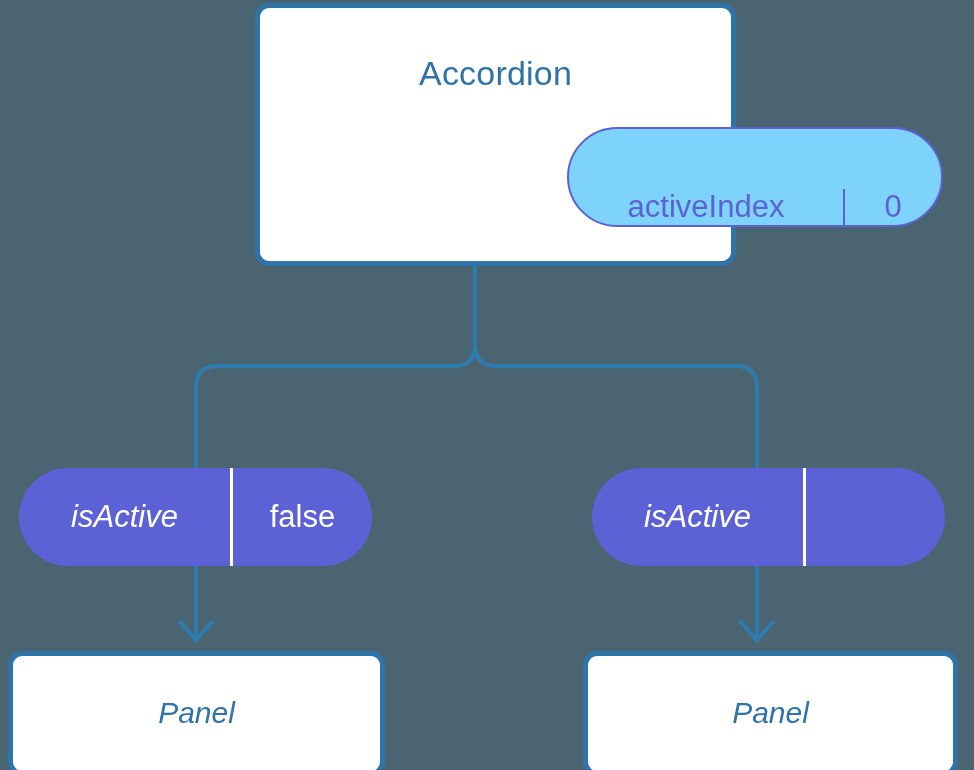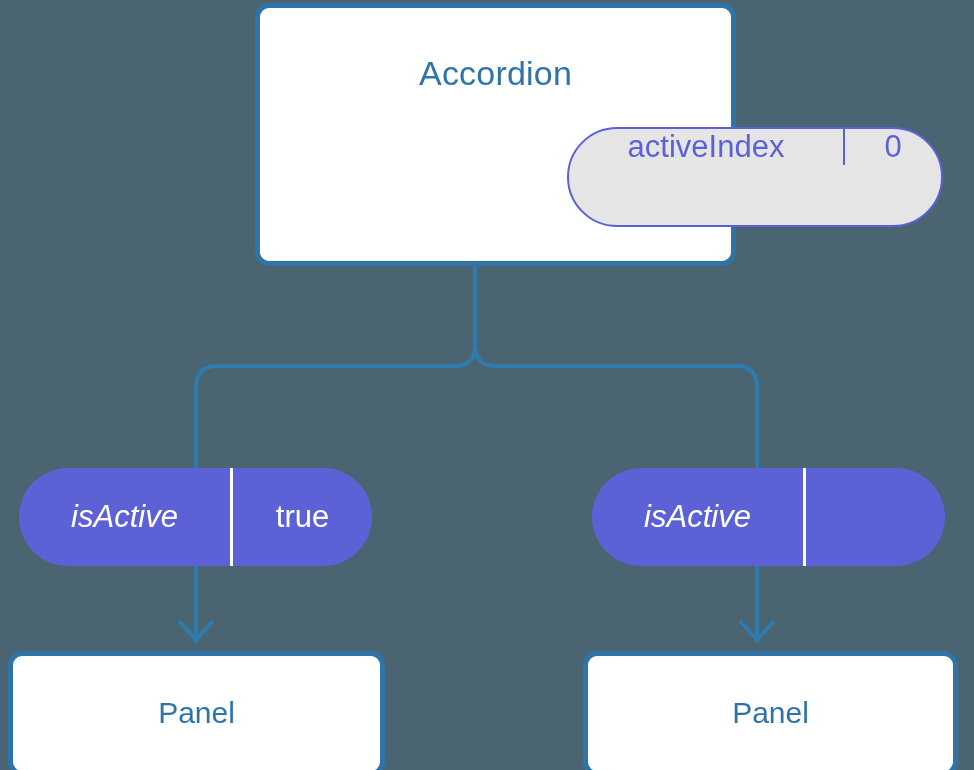--- a/index.html
+++ b/index.html
@@ -64,23 +64,23 @@
   
   .pill-outline {
     position: absolute;
     left: 307px;
     top: 119px;
     width: 376px;
     height: 100px;
     box-sizing: border-box;
     border: 2px solid #5c62d6;
     border-radius: 50px;
-    background: #e5e5e5;
-    display: flex;
-    align-items: flex-start;
+    background: #7dd3fc;
+    display: flex;
+    align-items: flex-end;
     overflow: hidden;
   }
   .pill-outline .pill-key {
     flex: 0 0 276px;
     display: flex;
     align-items: center;
     justify-content: center;
     color: #5c62d6;
     font-size: 31px;
     border-right: 2px solid #5c62d6;
@@ -140,20 +140,21 @@
   .card-panel.right { left: 583px; width: 375px; }
   .panel-label {
     position: absolute;
     left: 0;
     right: 0;
     top: 42px;
     text-align: center;
     color: #2e74a8;
     font-size: 30px;
     line-height: 1;
+    font-style: italic;
   }
 </style>
 </head>
 <body>
 
 <div id="canvas">
 
   <svg class="connectors" viewBox="0 0 974 770" width="974" height="770">
 
     <path d="M 475 266
@@ -181,21 +182,21 @@
     <div class="card-title">Accordion</div>
 
     <div class="pill-outline">
       <div class="pill-key">activeIndex</div>
       <div class="pill-val">0</div>
     </div>
   </div>
 
   <div class="pill-filled left">
     <div class="pill-key">isActive</div>
-    <div class="pill-val">true</div>
+    <div class="pill-val">false</div>
   </div>
 
   <div class="component-card card-panel left">
     <div class="panel-label">Panel</div>
   </div>
 
   <div class="pill-filled right">
     <div class="pill-key">isActive</div>
   </div>
 

